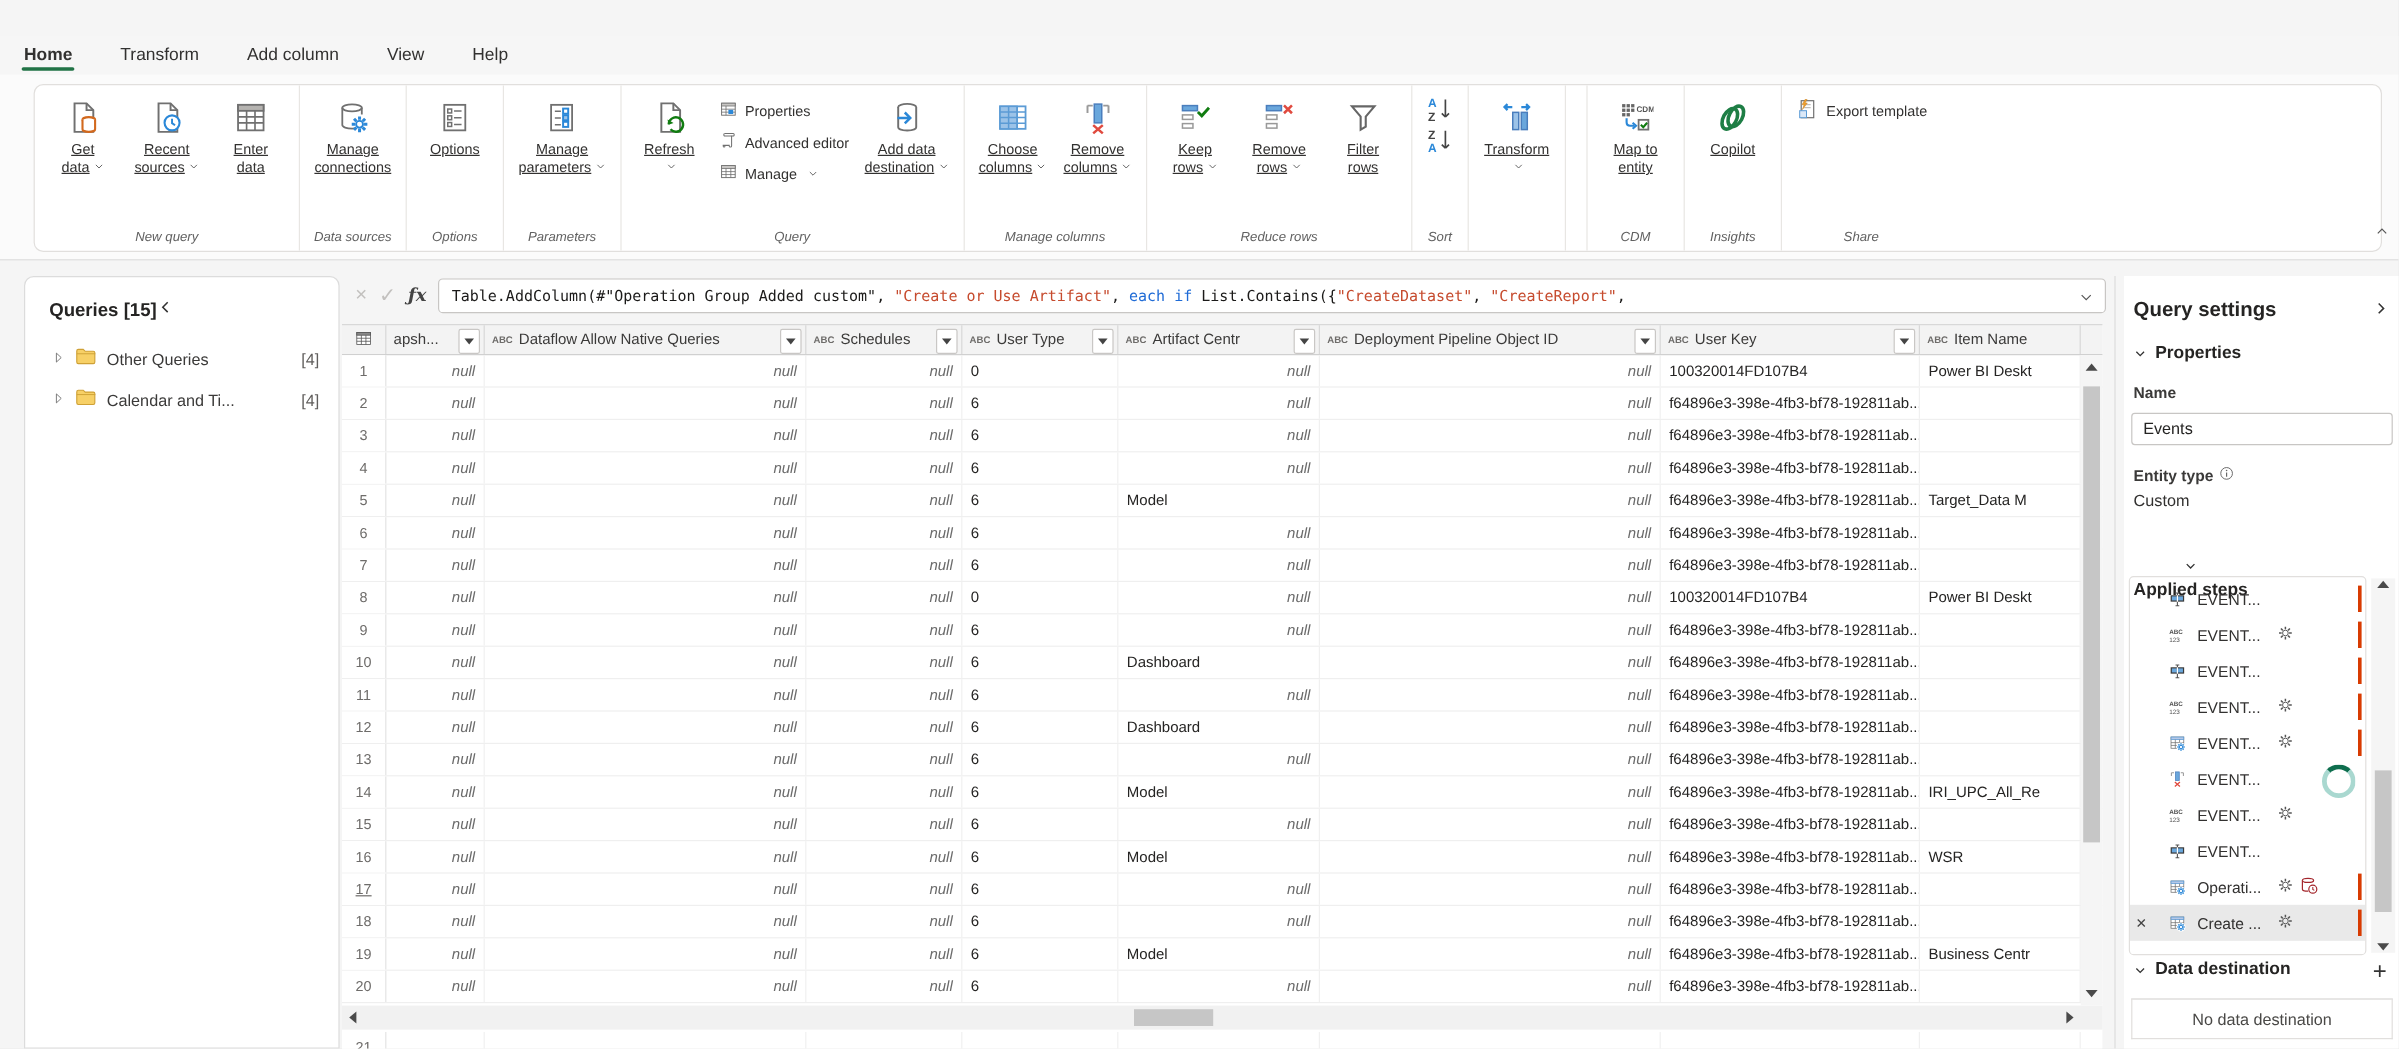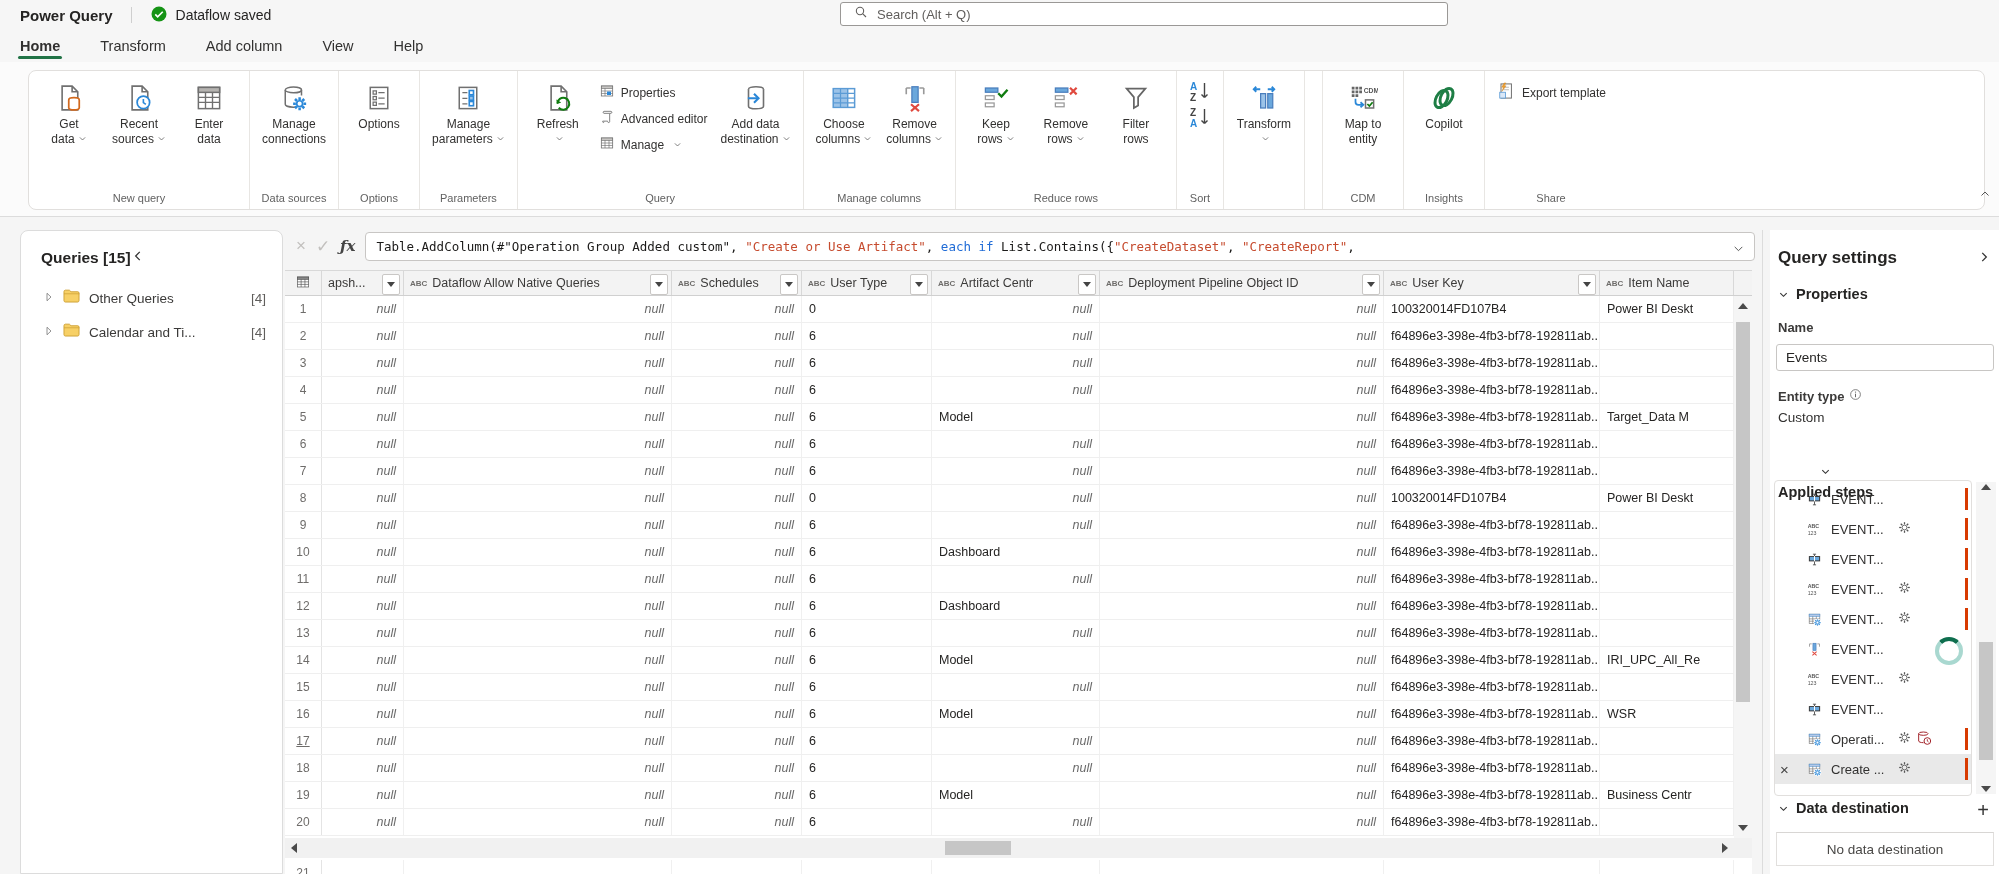--- a/index.html
+++ b/index.html
@@ -19,24 +19,24 @@
   .tab.active:after{content:"";position:absolute;left:0;right:0;bottom:3px;height:3px;border-radius:2px;background:#217346;}
   
   .ribbonstrip{position:absolute;left:0;top:62px;width:1999px;height:154px;background:#fbfbfb;border-bottom:1px solid #dcdcdc;}
   .ribboncard{position:absolute;left:28px;top:8px;width:1957px;height:140px;background:#fff;border:1px solid #e1dfdd;border-radius:8px;box-sizing:border-box;overflow:hidden;}
   #rgroups{display:flex;height:100%;}
   .rgroup{display:flex;flex-direction:column;padding:5px 5px 1px;box-sizing:border-box;}
   .rgroup + .rgroup{border-left:1px solid #e8e6e3;}
   .rrow{display:flex;align-items:flex-start;flex:1;}
   .rbig{display:flex;flex-direction:column;align-items:center;justify-content:flex-start;min-width:56px;padding:6px 7px 0;text-align:center;font-size:12px;line-height:15px;color:#323130;border-radius:4px;}
   .rbig .ric{height:32px;display:flex;align-items:center;}
-  .rbig .rlab{margin-top:3px;}
+  .rbig .rlab{margin-top:3px;text-decoration:underline;}
   .rstack{display:flex;flex-direction:column;gap:1px;padding-top:4px;}
   .rsmall{display:flex;align-items:center;gap:6px;font-size:12px;color:#323130;height:25px;padding:0 6px;border-radius:4px;white-space:nowrap;}
-  .glabel{text-align:center;font-size:11px;color:#616161;padding:3px 2px 4px;white-space:nowrap;}
+  .glabel{text-align:center;font-size:11px;color:#616161;padding:3px 2px 4px;white-space:nowrap;font-style:italic;}
   .ddc{display:inline-block;margin-left:3px;}
   .ribbon-collapse{position:absolute;right:8px;bottom:12px;}
   
   .queries{position:absolute;left:20px;top:230px;width:263px;height:644px;background:#fff;border:1px solid #dcdcdc;border-radius:8px 8px 0 0;box-sizing:border-box;}
   .qhead{display:flex;align-items:center;justify-content:flex-start;padding:18px 16px 14px 20px;}
   .qtitle{font-size:15.5px;font-weight:bold;}
   .qitem{display:flex;align-items:center;height:34px;padding-left:22px;font-size:13.5px;color:#3b3a39;}
   .qitem .qname{margin-left:8px;flex:1;white-space:nowrap;overflow:hidden;}
   .qitem .qcount{color:#605e5c;margin-right:16px;}
   
@@ -92,38 +92,20 @@
   .ssb{position:absolute;left:206px;top:252px;width:20px;height:312px;background:#f5f5f5;}
   .ssb .vthumb{position:absolute;left:3px;top:160px;width:14px;height:118px;background:#c6c6c6;}
   .ddbox{position:absolute;left:6px;top:602px;width:218px;height:34px;border:1px solid #e1dfdd;border-top:1px solid #d8d6d4;display:flex;align-items:center;justify-content:center;color:#494846;box-sizing:border-box;font-size:13.5px;}
   .plus{position:absolute;right:10px;top:570px;font-size:20px;color:#333;line-height:20px;}
 </style>
 </head>
 <body>
 
 <div id="screen">
 
-  <div class="topbar">
-    <span class="pq-title">Power Query</span>
-    <span class="tb-div"></span>
-    <span class="status">
-      <span><svg width="18" height="18" viewBox="0 0 24 24">
-            <circle cx="12" cy="12" r="10" fill="#159315"></circle>
-            <path d="M7 12.5l3.2 3.2L17 9" stroke="#fff" stroke-width="2.2" fill="none"></path>
-          </svg></span>
-      <span>Dataflow saved</span>
-    </span>
-    <div class="searchbox">
-      <span><svg width="16" height="16" viewBox="0 0 24 24">
-            <circle cx="10.5" cy="10.5" r="5.5" stroke="#605e5c" stroke-width="1.6" fill="none"></circle>
-            <path d="M14.8 14.8L19.5 19.5" stroke="#605e5c" stroke-width="1.6"></path>
-          </svg></span>
-      <span class="search-ph">Search (Alt + Q)</span>
-    </div>
-  </div>
 
   <div class="tabrow" id="tabs">
       <div class="tab active">Home</div>
       <div class="tab">Transform</div>
       <div class="tab">Add column</div>
       <div class="tab">View</div>
       <div class="tab">Help</div>
     </div>
 
   <div class="ribbonstrip">

